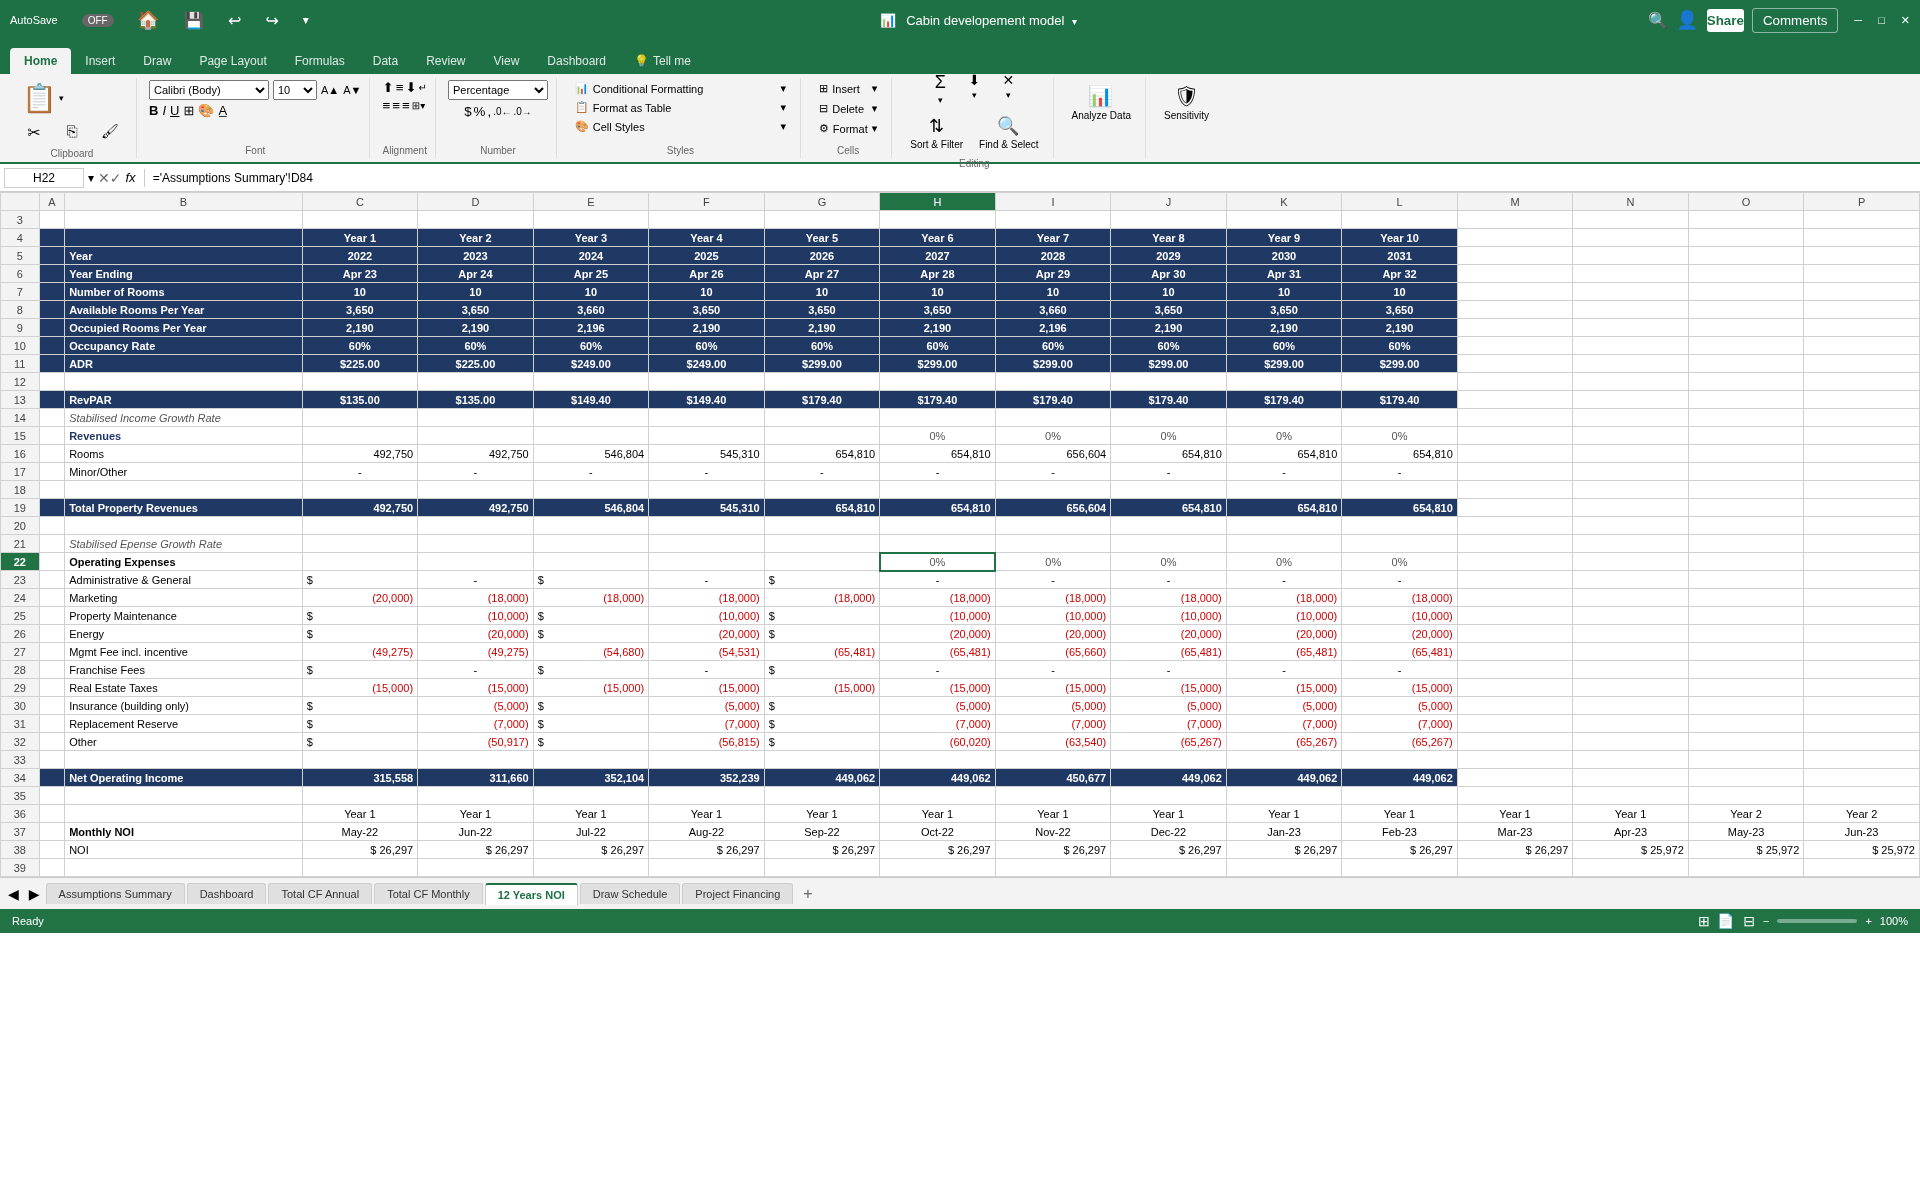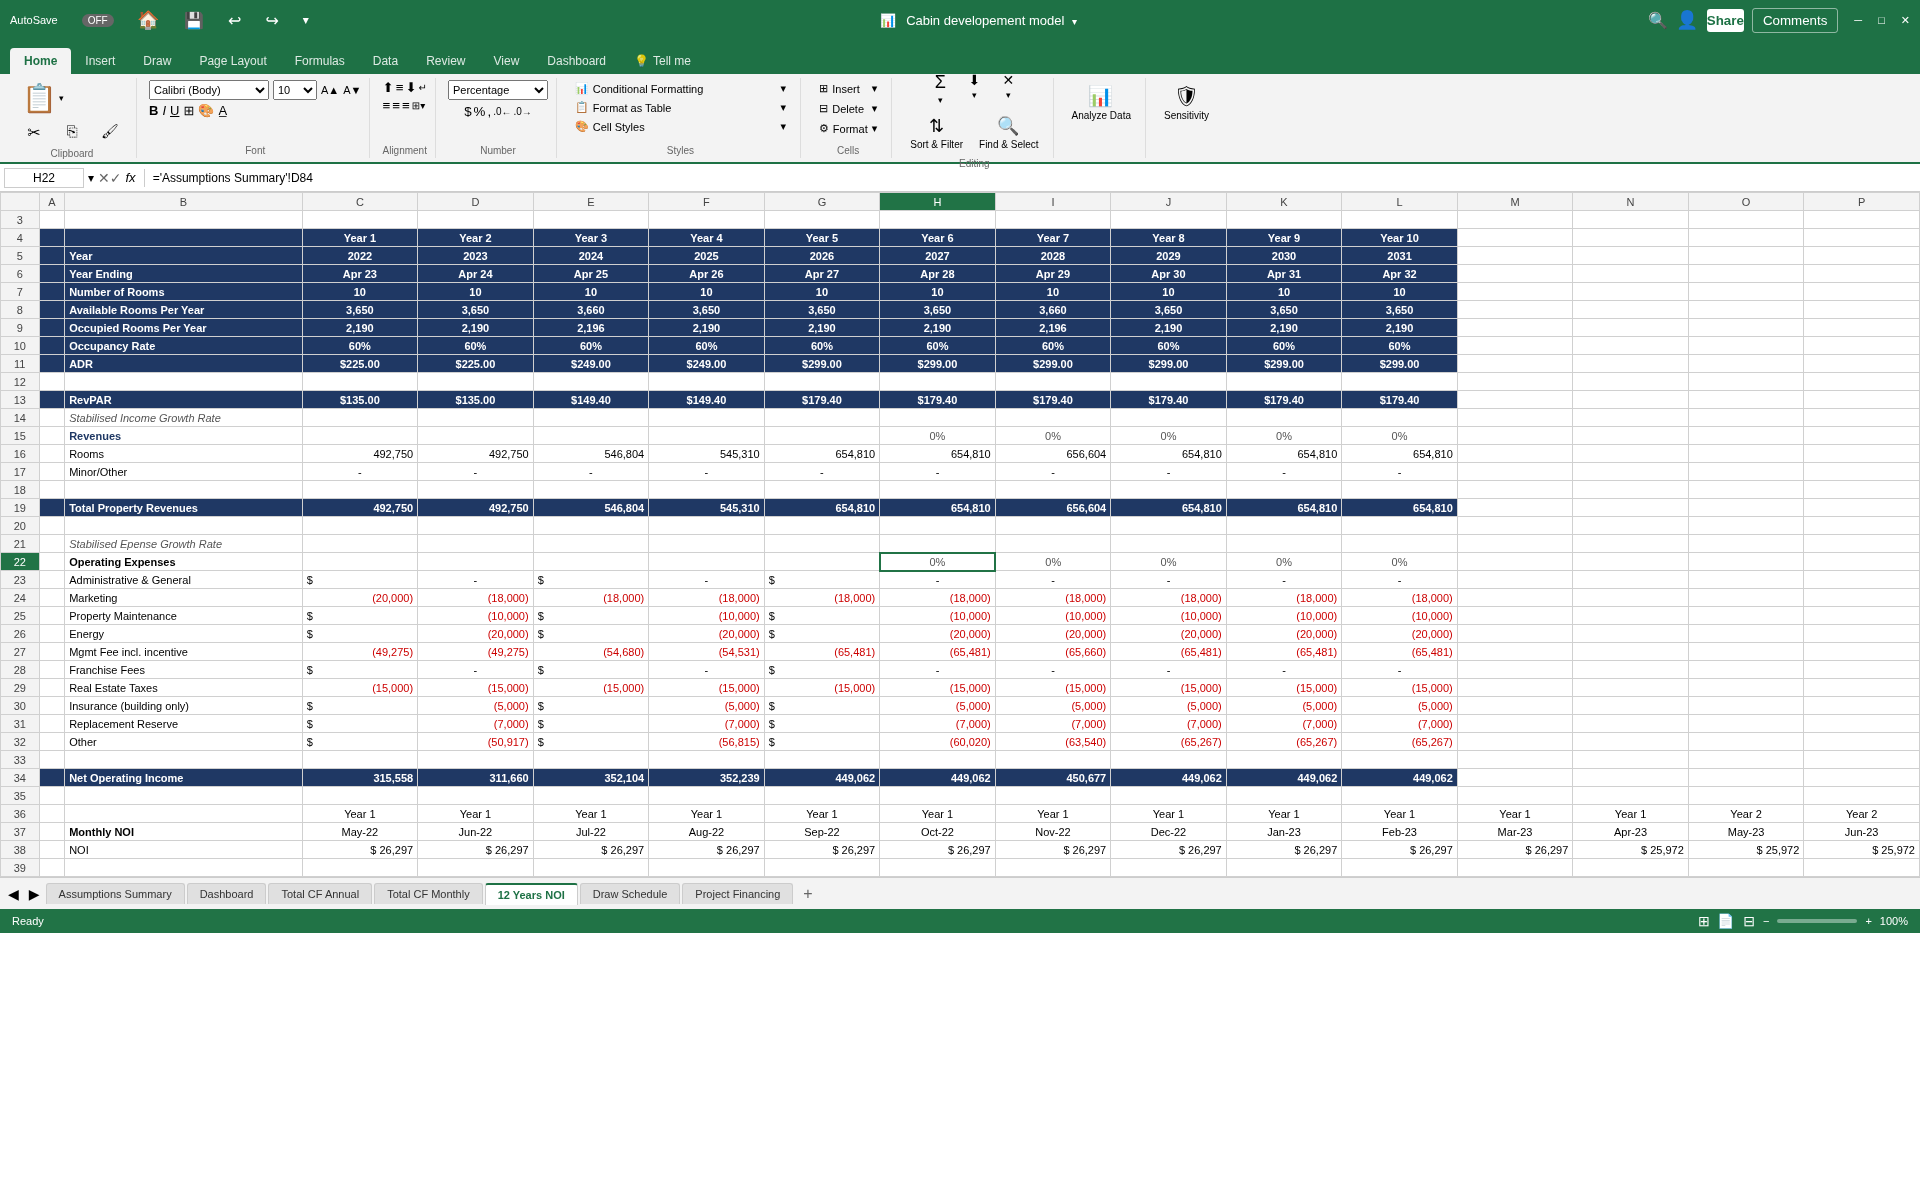--- a/index.html
+++ b/index.html
@@ -834,21 +834,21 @@
           <td></td>
           <td></td>
           <td></td>
           <td></td>
           <td></td>
           <td></td>
           <td></td>
         </tr>
 
         <tr>
-          <td class="row-header" style="background:#217346;color:#fff;font-weight:normal;">22</td>
+          <td class="row-header" style="background:#217346;color:#fff;font-weight:bold;">22</td>
           <td></td>
           <td class="bold-label">Operating Expenses</td>
           <td></td>
           <td></td>
           <td></td>
           <td></td>
           <td></td>
           <td class="green-outline pct-cell num-center">0%</td>
           <td class="pct-cell num-center">0%</td>
           <td class="pct-cell num-center">0%</td>

